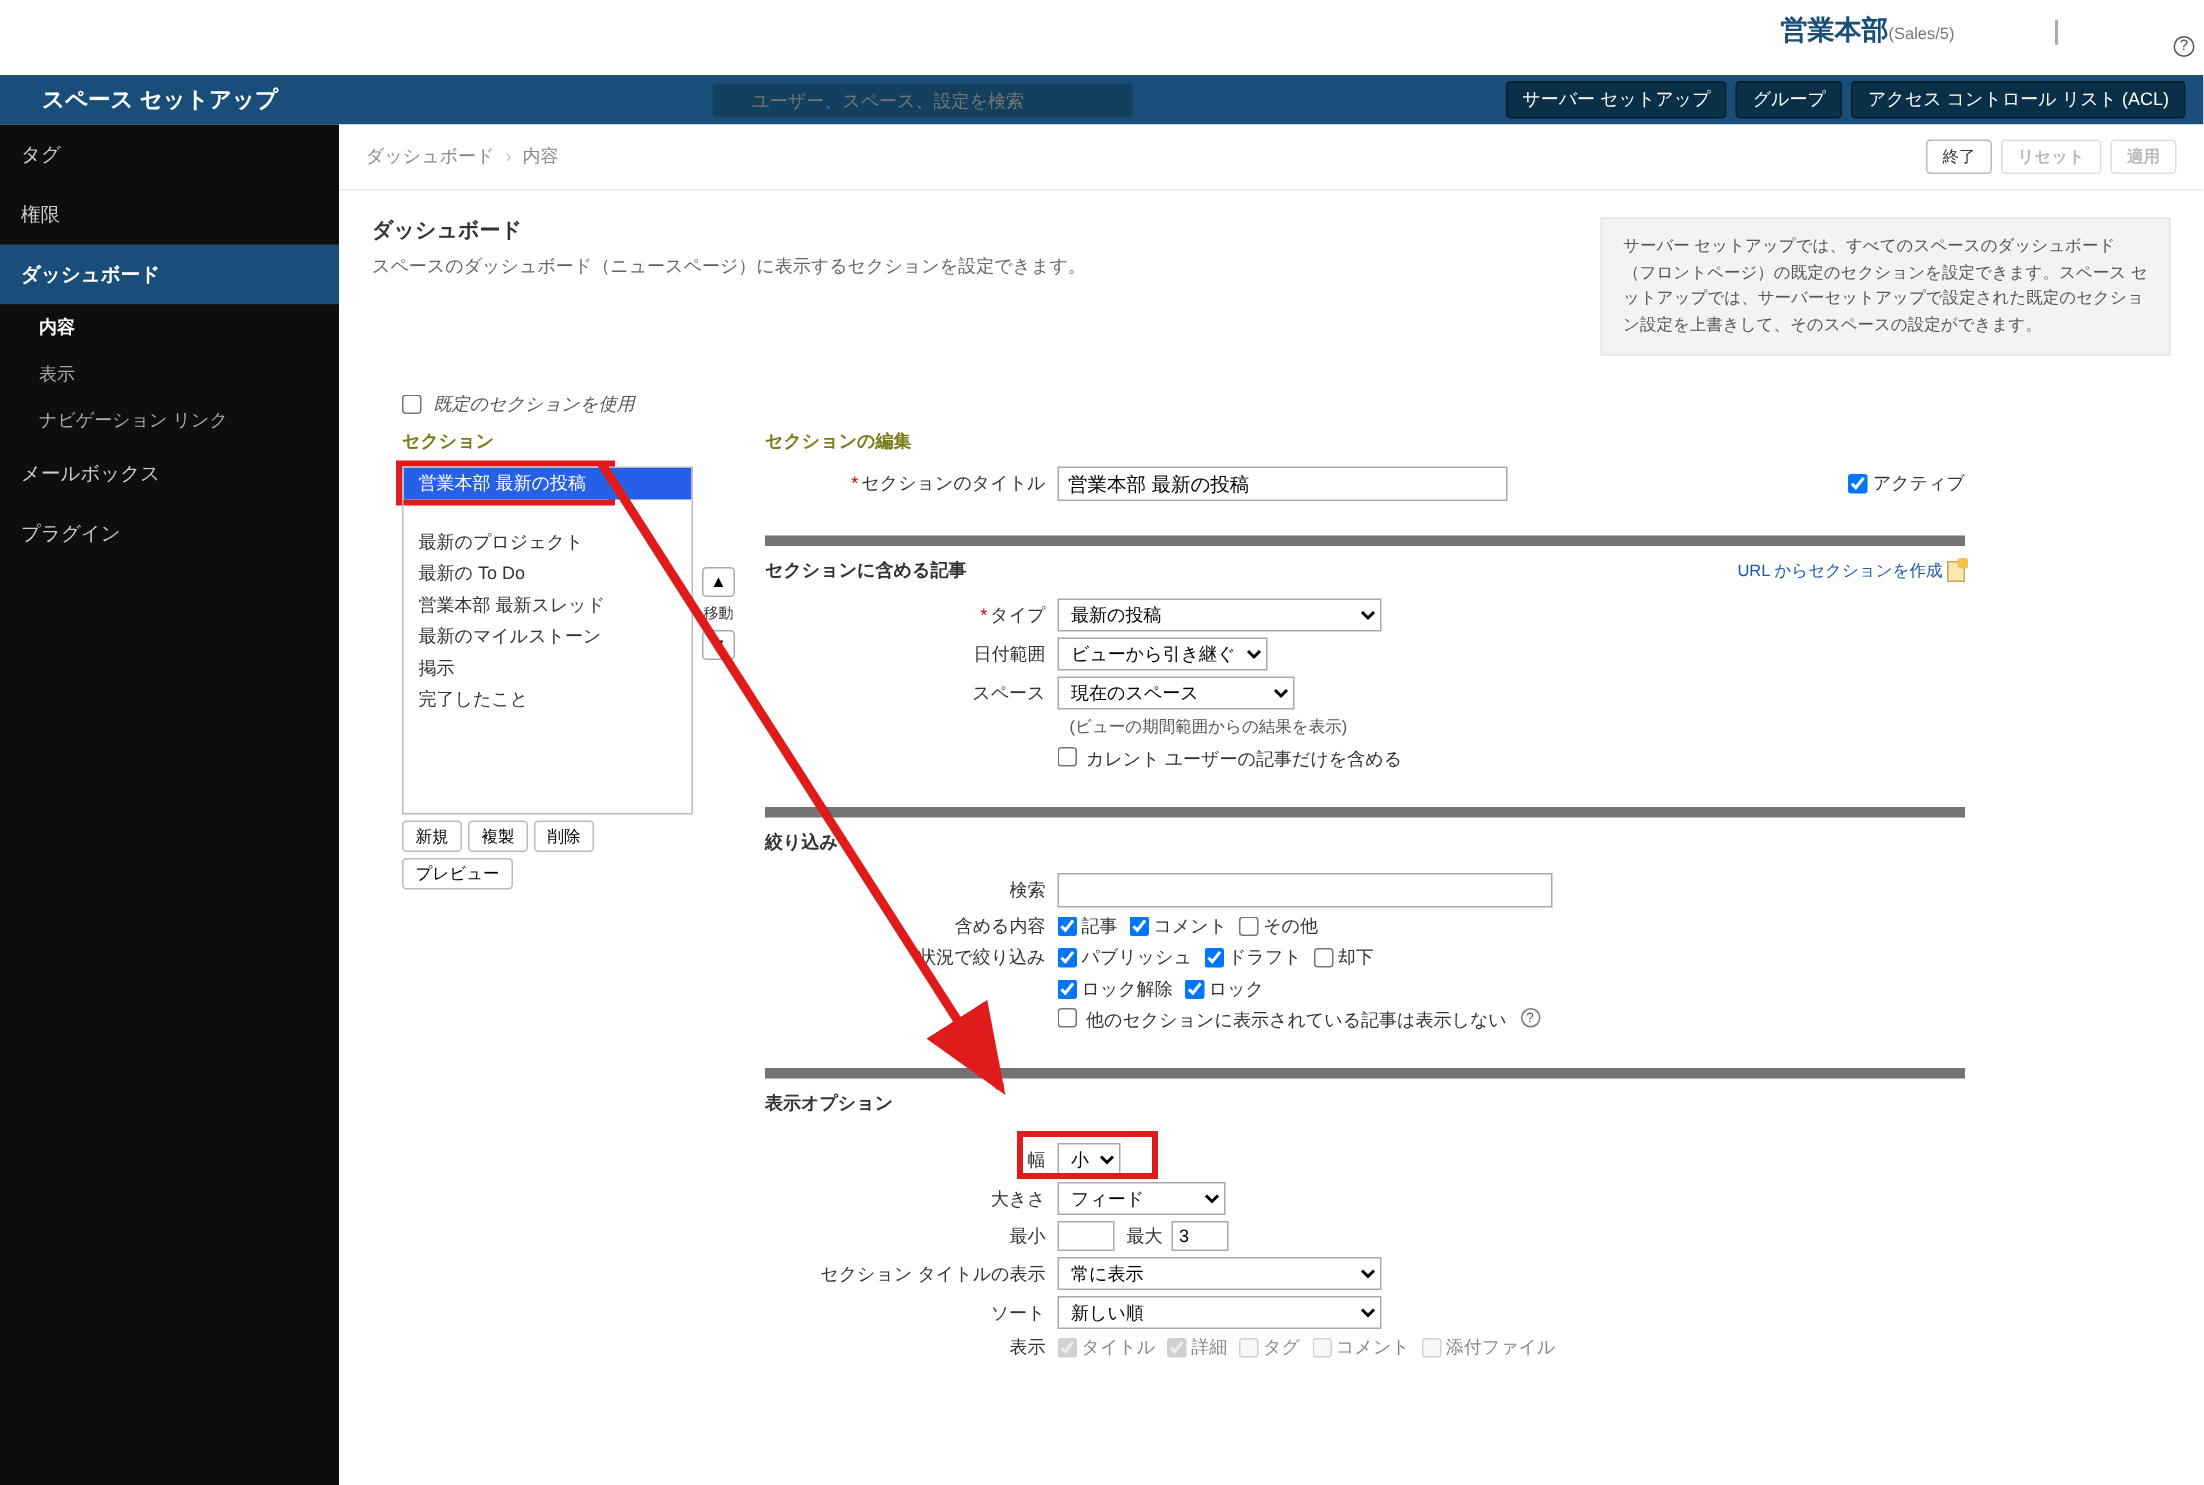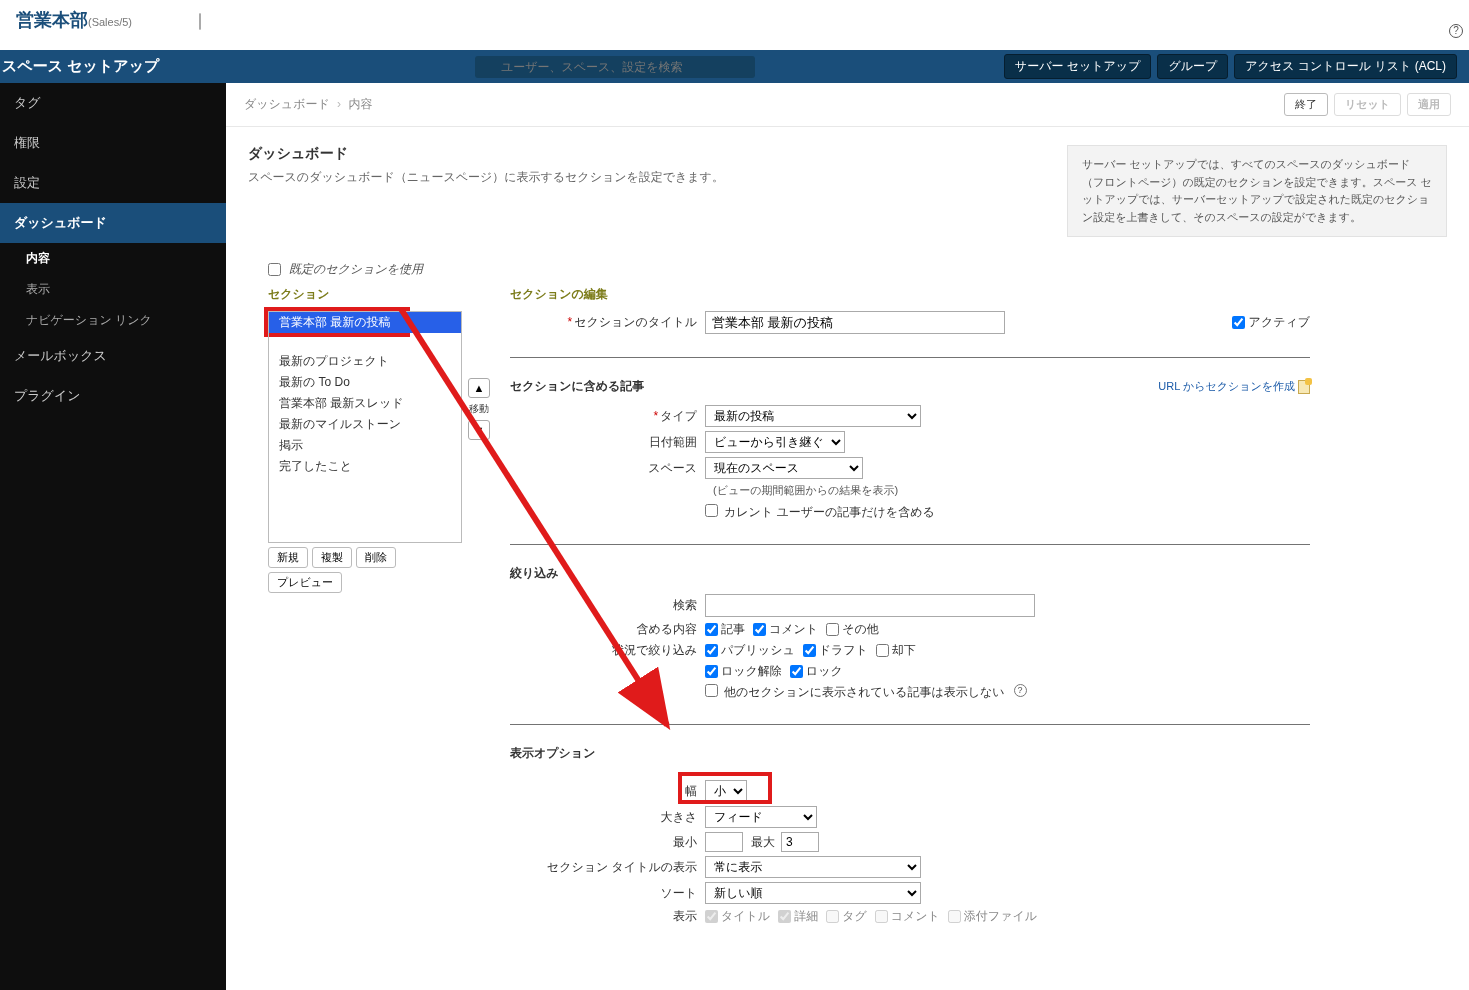--- a/index.html
+++ b/index.html
@@ -1,26 +1,26 @@
 <!DOCTYPE html>
 <html><head>
 <meta charset="utf-8">
 <style>
 * { box-sizing: border-box; margin: 0; padding: 0; }
 body { font-family: "Helvetica Neue", Arial, sans-serif; font-size: 13px; color: #333; background: #fff; }
-.header-top { display: flex; justify-content: flex-start; align-items: flex-start; padding: 8px 16px 0 16px; min-height: 50px; position: relative; }
+.header-top { display: flex; justify-content: flex-end; align-items: flex-start; padding: 8px 16px 0 16px; min-height: 50px; position: relative; }
 .page-title-main { font-size: 18px; font-weight: bold; color: #1a4e7a; }
 .page-title-sub { font-size: 11px; color: #777; font-weight: normal; }
 .people-illustration { width: 150px; height: 42px; display: flex; align-items: flex-end; justify-content: center; gap: -4px; }
 .person { width: 16px; height: 36px; display: inline-block; position: relative; margin: 0 -1px; }
 .person-head { width: 10px; height: 10px; border-radius: 50%; background: #d8a878; margin: 0 auto; }
 .person-body { width: 14px; height: 18px; margin: 0 auto; border-radius: 3px; }
 .help-icon { position: absolute; right: 6px; top: 24px; width: 14px; height: 14px; border: 1px solid #555; border-radius: 50%; font-size: 10px; text-align: center; line-height: 12px; color: #555; cursor: pointer; }
 .topbar { background: #1a4e7a; display: flex; align-items: center; height: 33px; }
-.sidebar-title { width: 226px; color: #fff; font-size: 15px; font-weight: bold; padding-left: 2px; }
+.sidebar-title { width: 226px; color: #fff; font-size: 15px; font-weight: bold; padding-left: 28px; }
 .search-wrap { flex: 1; display: flex; justify-content: center; }
 .search-box { background: #14405f; border: none; border-radius: 3px; color: #a6c0d4; padding: 4px 8px 4px 26px; width: 280px; font-size: 12px; position: relative; }
 .search-container { position: relative; }
 .search-icon-el { position: absolute; left: 8px; top: 4px; color: #a6c0d4; font-size: 12px; pointer-events: none; }
 .topbar-buttons { margin-right: 12px; display: flex; gap: 6px; }
 .topbar-btn { background: #092f49; color: #fff; border: 1px solid #061e2f; padding: 3px 10px; font-size: 12px; border-radius: 3px; cursor: pointer; }
 .main-layout { display: flex; min-height: calc(100vh - 83px); }
 .sidebar { width: 226px; background: #0e0e0e; color: #bbb; }
 .sidebar-item { padding: 11px 14px; font-size: 13px; cursor: pointer; color: #ccc; }
 .sidebar-item.active { background: #1a4e7a; color: #fff; font-weight: bold; }
@@ -55,21 +55,21 @@
 .list-btn { background: #fff; border: 1px solid #bbb; padding: 2px 8px; font-size: 11px; border-radius: 3px; cursor: pointer; }
 .move-btns { display: flex; flex-direction: column; gap: 2px; margin-left: 6px; margin-top: 92px; }
 .move-btn { width: 22px; height: 20px; border: 1px solid #aaa; background: #fff; font-size: 11px; cursor: pointer; border-radius: 3px; text-align: center; }
 .move-label { font-size: 10px; text-align: center; margin: 2px 0; }
 .edit-panel { }
 .form-row { display: flex; align-items: center; margin-bottom: 4px; }
 .form-label { width: 195px; text-align: right; padding-right: 8px; font-size: 12px; color: #333; }
 .req { color: #c00; margin-right: 2px; }
 .form-input-text { border: 1px solid #aaa; padding: 3px 6px; font-size: 13px; width: 300px; }
 .active-check { margin-left: auto; display: flex; align-items: center; gap: 4px; font-size: 12px; padding-left: 20px; }
-.subsection { border-top: 1px solid #737373; margin-top: 23px; padding-top: 20px; }
+.subsection { border-top: 7px solid #737373; margin-top: 23px; padding-top: 8px; }
 .subsection-header { display: flex; justify-content: space-between; align-items: center; margin-bottom: 10px; }
 .subsection-title { font-weight: bold; font-size: 12px; }
 .url-link { color: #1a5aa8; font-size: 11px; cursor: pointer; display: flex; align-items: center; gap: 3px; }
 .sel { border: 1px solid #aaa; padding: 2px 4px; font-size: 12px; background: #fff; }
 .hint-text { font-size: 11px; color: #555; margin-left: 203px; margin-bottom: 6px; }
 .chk-row { display: flex; gap: 6px; }
 .chk-label-inline { font-size: 12px; }
 .checkbox-group { display: flex; align-items: center; gap: 8px; flex-wrap: wrap; }
 .cb-item { display: flex; align-items: center; gap: 3px; font-size: 12px; }
 input[type=checkbox] { width: 13px; height: 13px; }
@@ -114,21 +114,20 @@
     <button class="topbar-btn">グループ</button>
     <button class="topbar-btn">アクセス コントロール リスト (ACL)</button>
   </div>
 </div>
 
 <div class="main-layout">
 
   <div class="sidebar">
     <div class="sidebar-item">タグ</div>
     <div class="sidebar-item">権限</div>
-    <div class="sidebar-item">設定</div>
     <div class="sidebar-item active">ダッシュボード</div>
     <div class="sub-items">
       <div class="sub-item subactive">内容</div>
       <div class="sub-item">表示</div>
       <div class="sub-item">ナビゲーション リンク</div>
     </div>
     <div class="sidebar-item">メールボックス</div>
     <div class="sidebar-item">プラグイン</div>
   </div>
 

